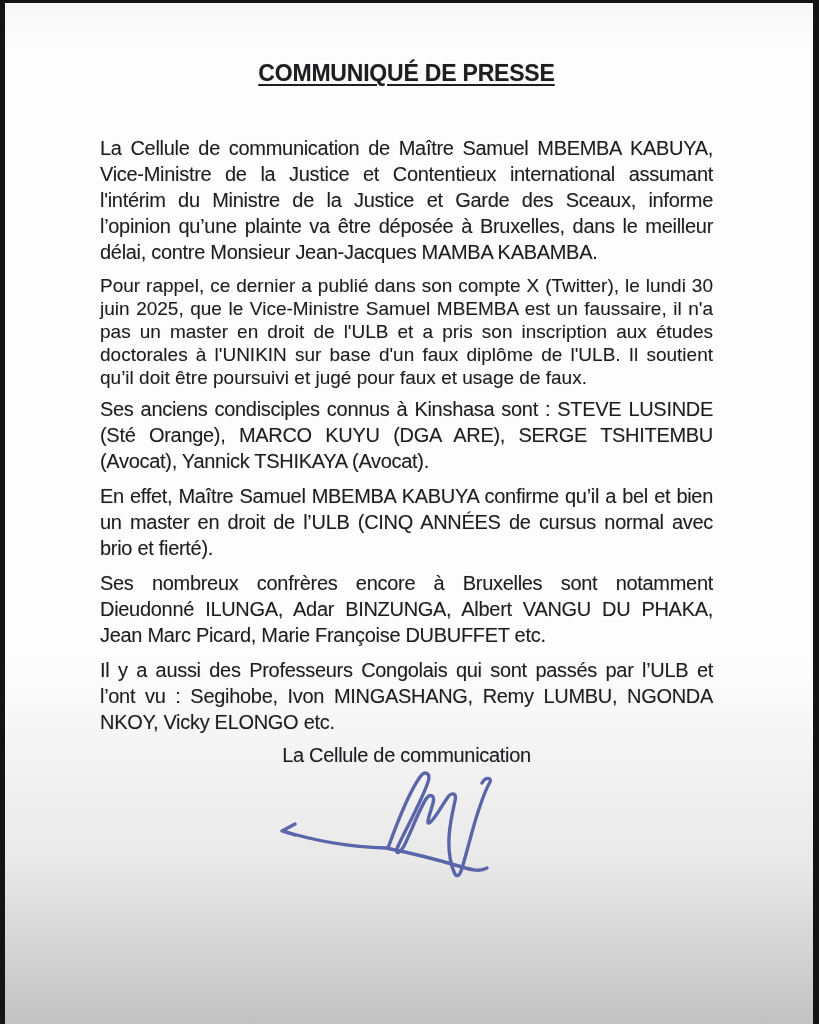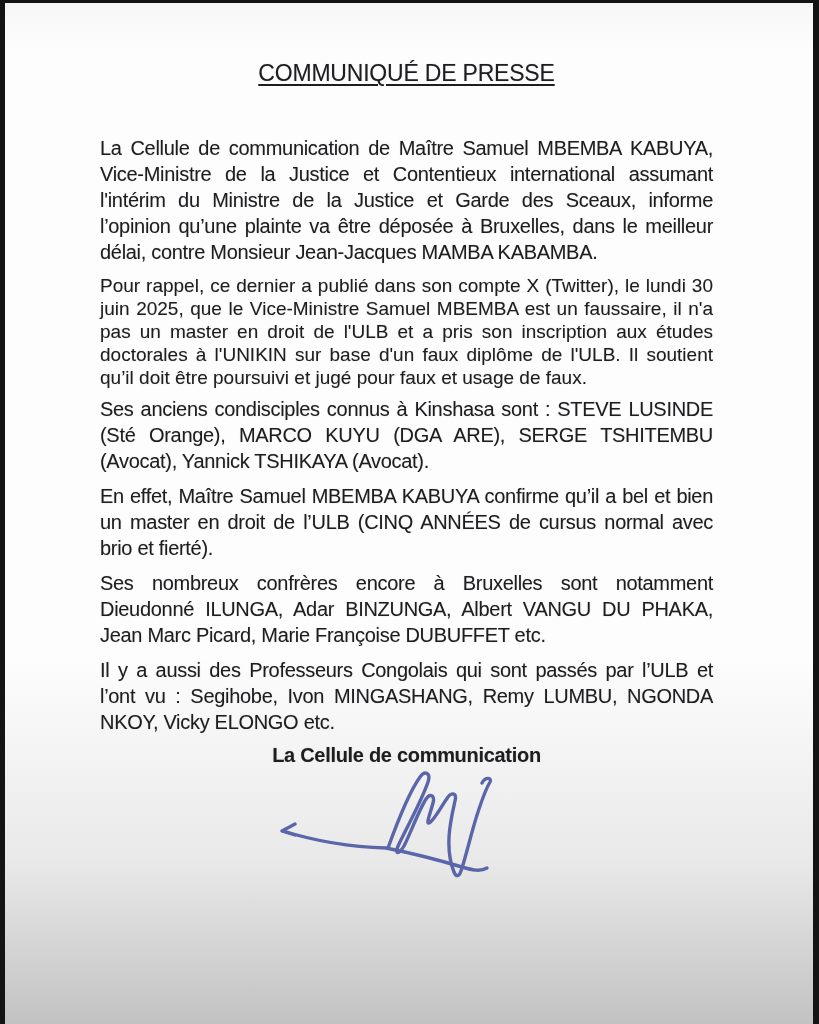--- a/index.html
+++ b/index.html
@@ -34,21 +34,21 @@
   }
   .page{
     position:relative;
     height:100%;
     padding:57px 100px 0 95px;
     color:var(--ink);
     text-shadow:0 0 1px rgba(30,30,33,.28);
   }
   .doc-title{
     font-size:23px;
-    font-weight:normal;
+    font-weight:bold;
     letter-spacing:-0.2px;
     text-align:center;
     text-decoration:underline;
     text-decoration-thickness:2px;
     text-underline-offset:3px;
     margin-bottom:48px;
   }
   p.para{
     font-weight:normal;
     font-size:20px;
@@ -58,21 +58,21 @@
     margin-bottom:9px;
   }
   p.para.small{
     font-weight:normal;
     font-size:19px;
     line-height:23px;
     letter-spacing:0;
     margin-bottom:7px;
   }
   .signoff{
-    font-weight:bold;
+    font-weight:normal;
     font-size:20px;
     letter-spacing:-0.3px;
     text-align:center;
     margin-top:5px;
   }
   .signature-wrap{
     width:270px;
     margin:0 auto;
     transform:translateX(-14px);
   }

